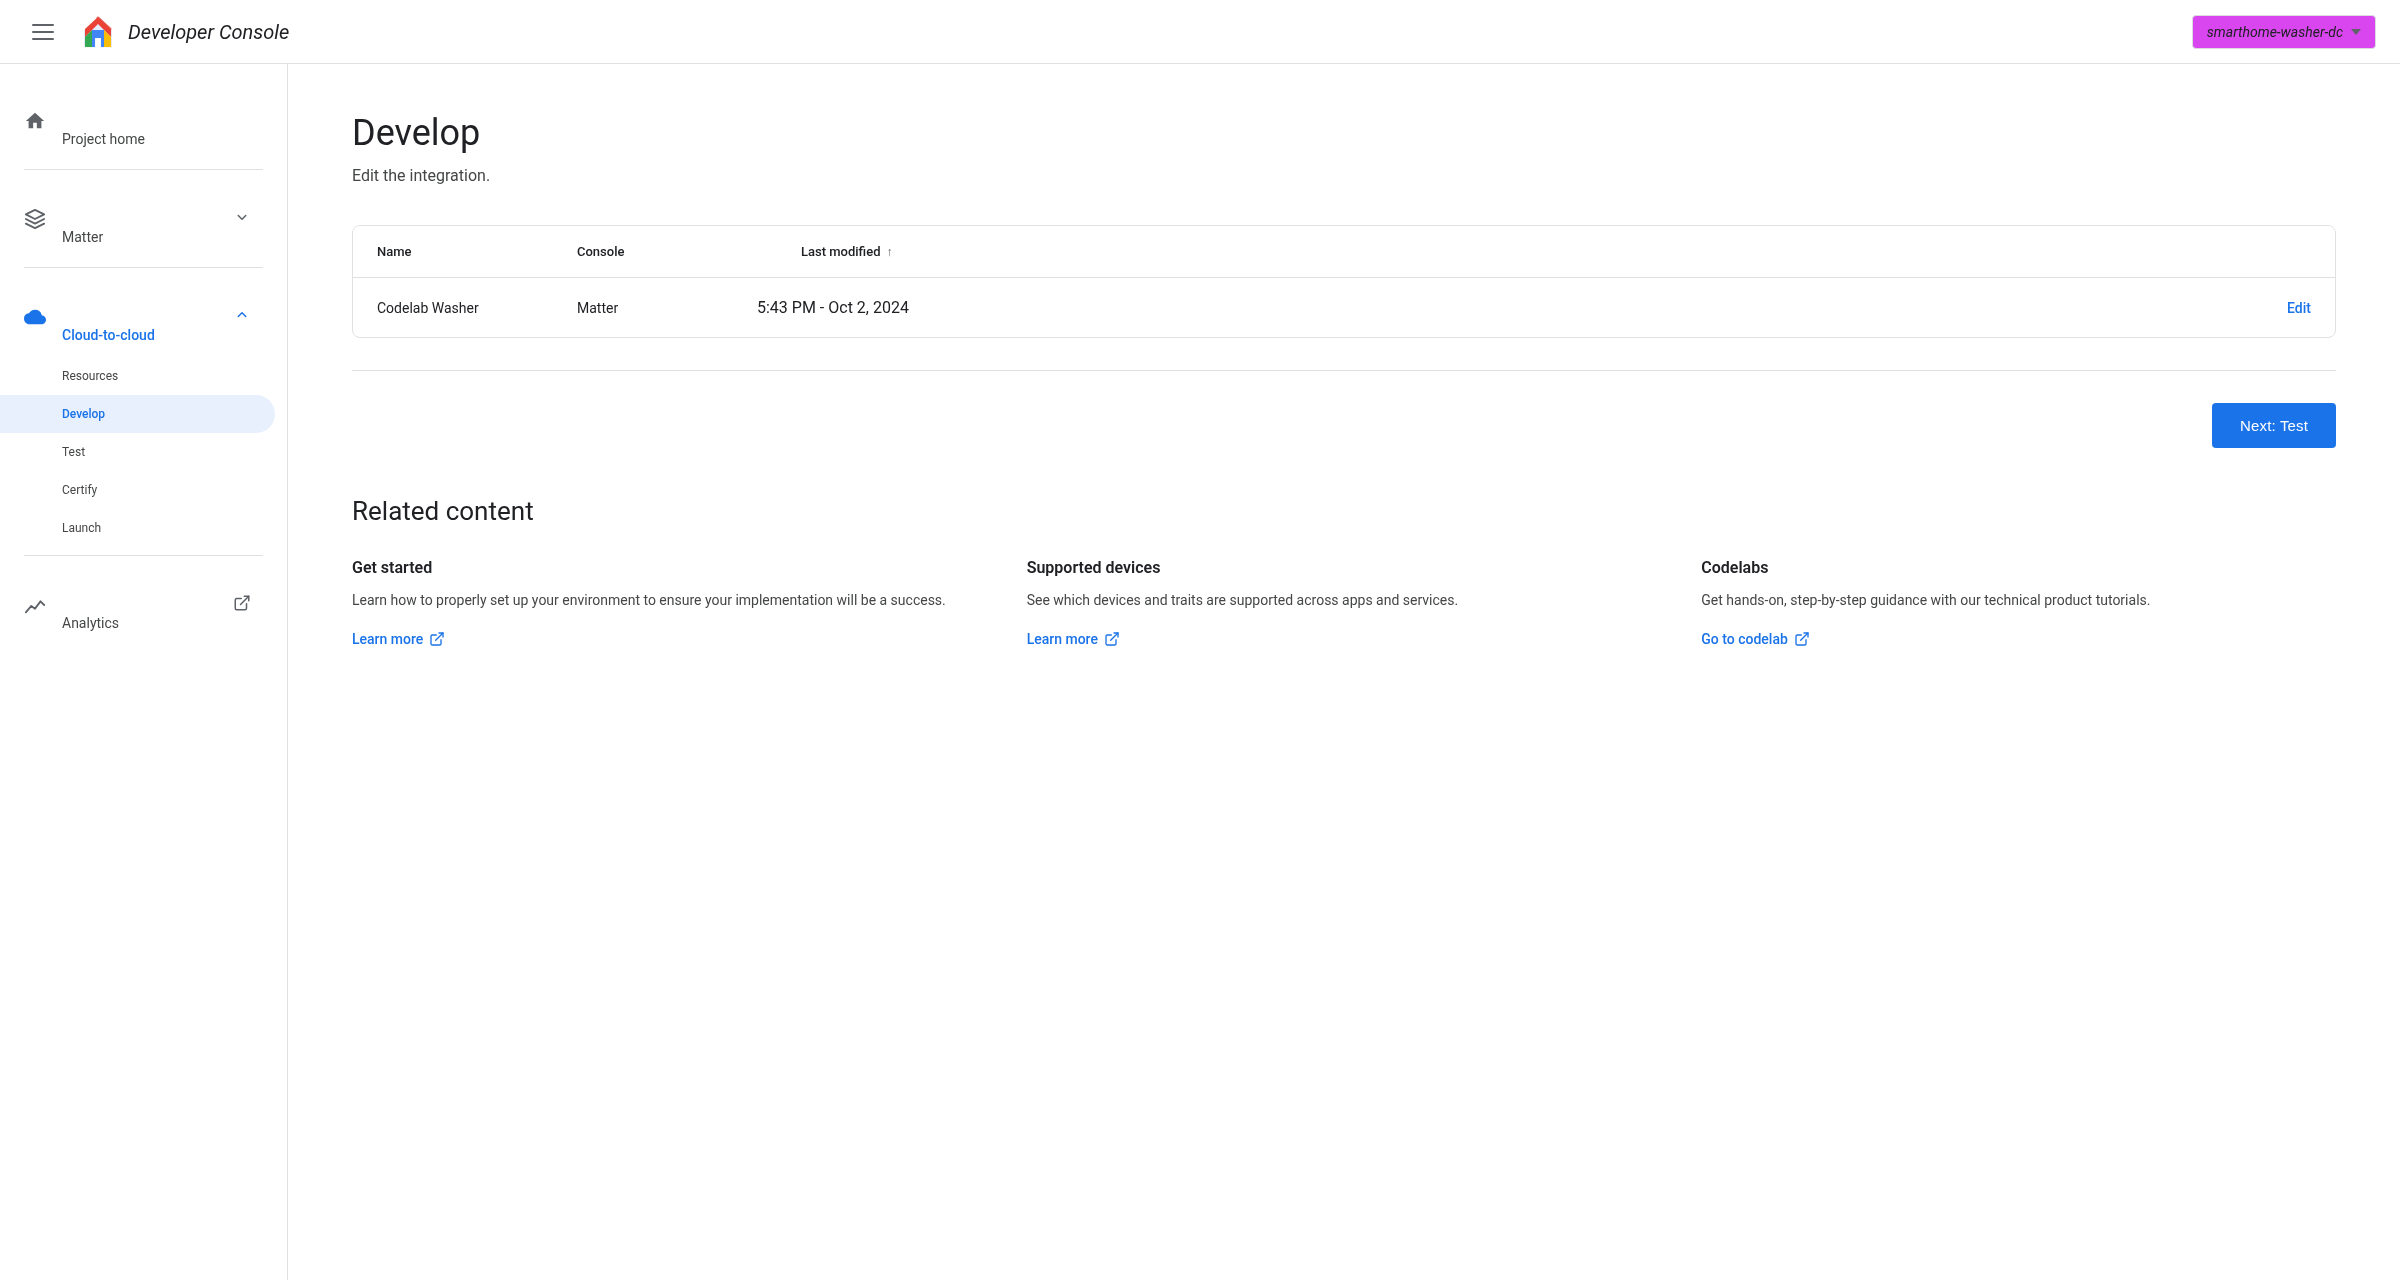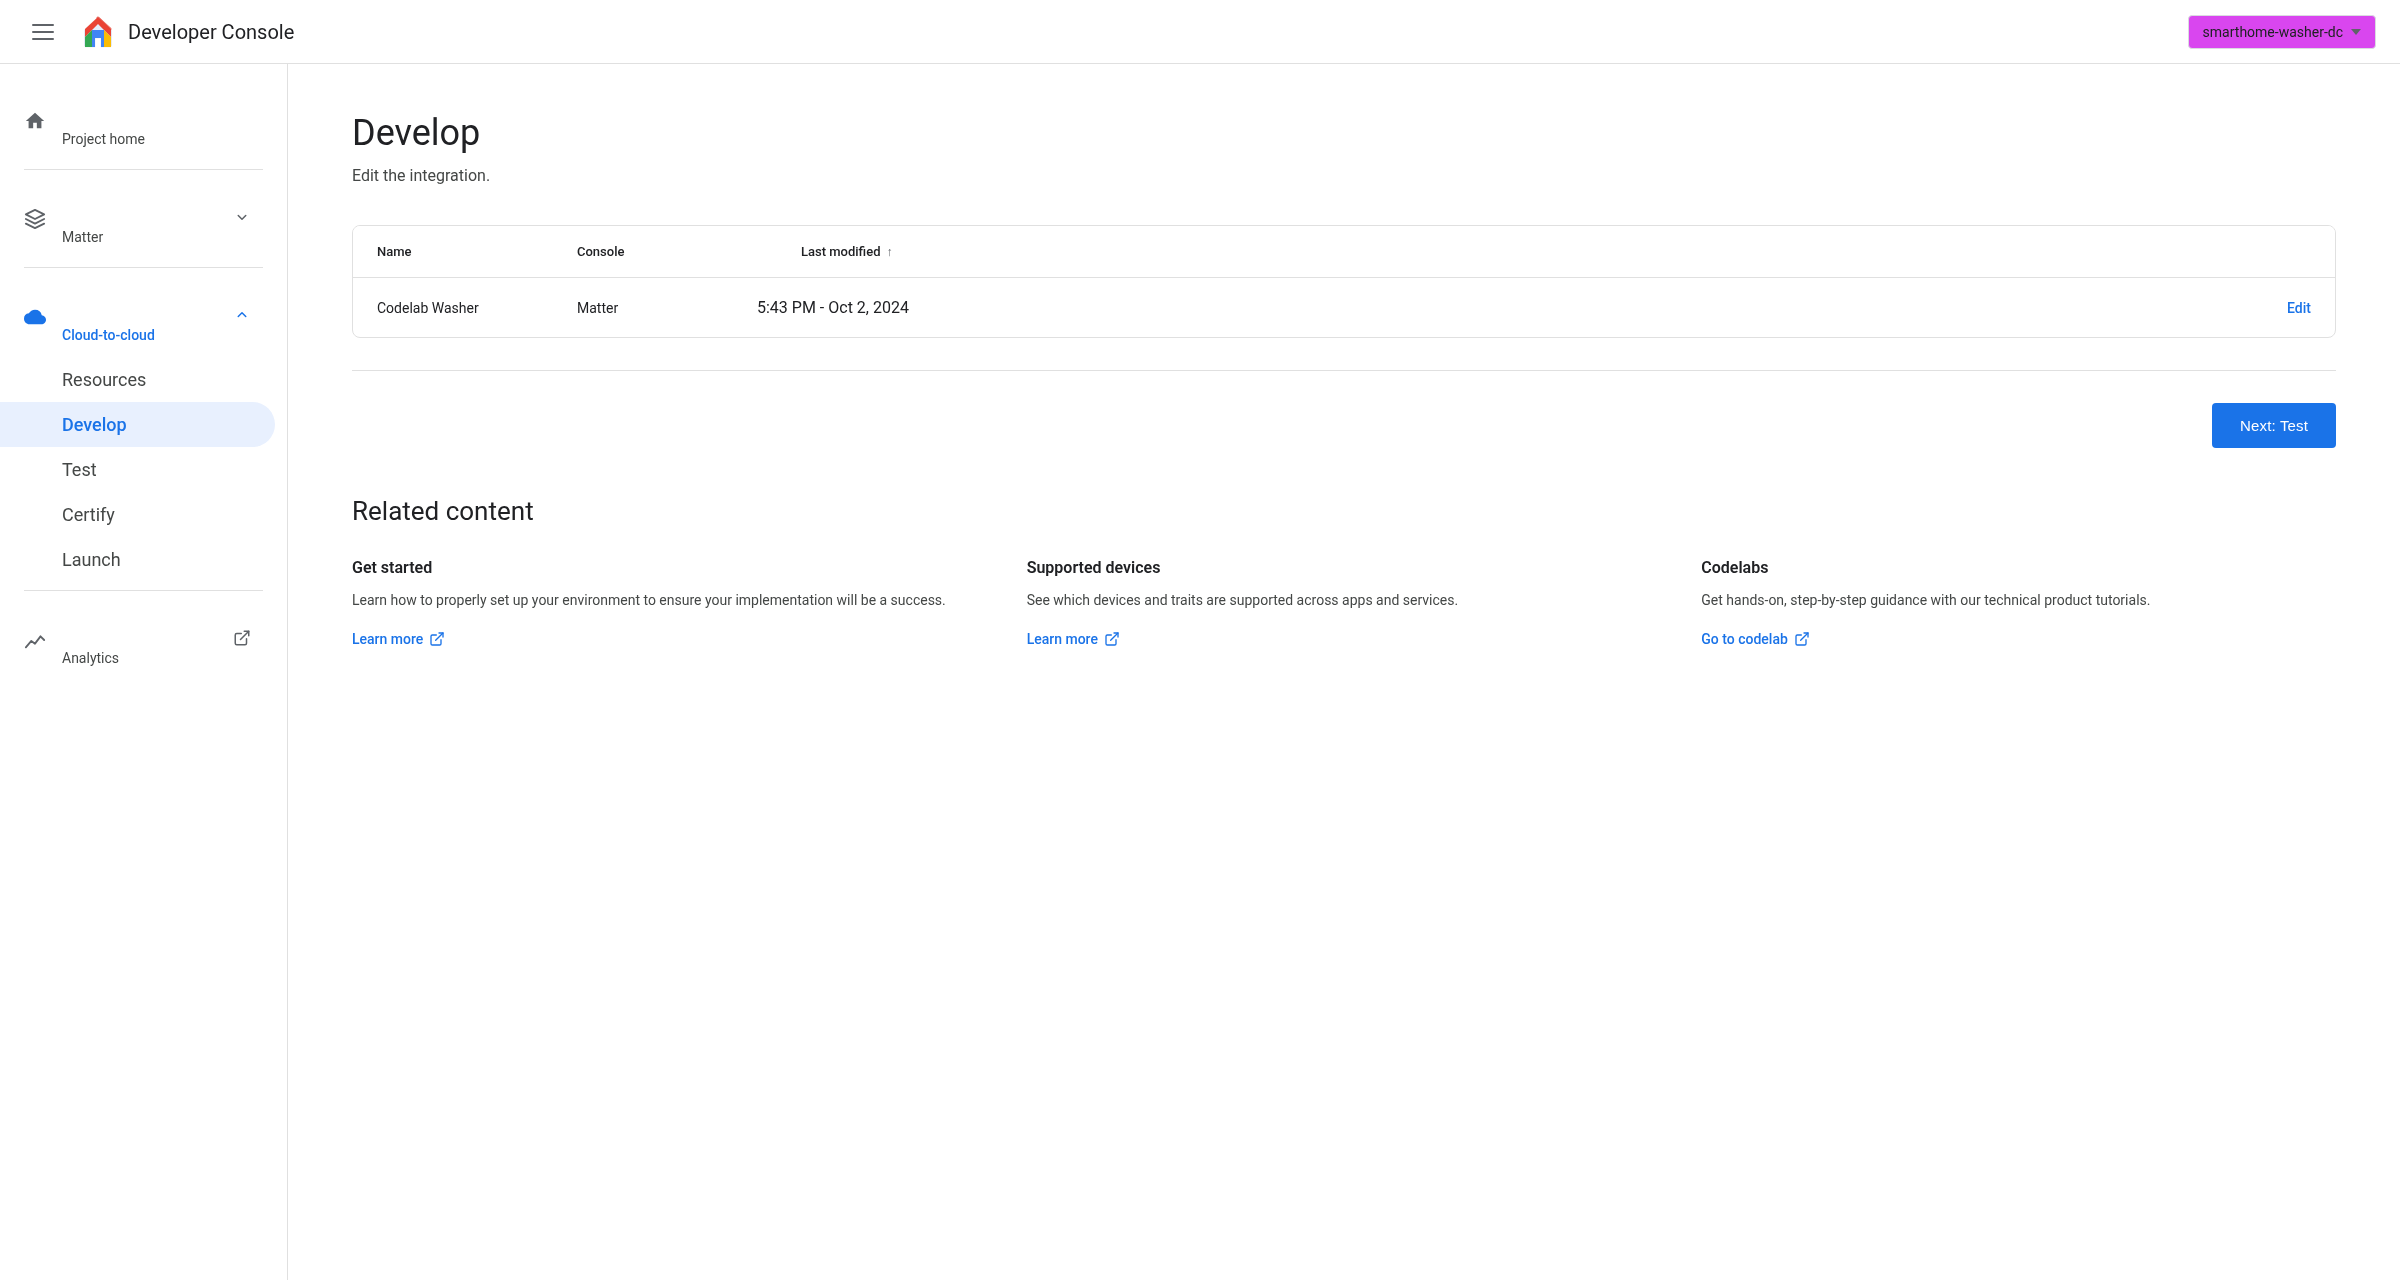--- a/index.html
+++ b/index.html
@@ -18,20 +18,21 @@
       display: flex;
       align-items: center;
       justify-content: space-between;
       background: #fff;
       border-bottom: 1px solid #e0e0e0;
       height: 64px;
       padding: 0 24px;
       position: fixed;
       top: 0; left: 0; right: 0;
       z-index: 100;
+      font-style: italic;
     }
     .topbar-left {
       display: flex;
       align-items: center;
       gap: 16px;
     }
     .hamburger-icon {
       cursor: pointer;
       display: flex;
       flex-direction: column;
@@ -141,21 +142,21 @@
       color: #5f6368;
     }
     .sidebar-children {
       padding-left: 0;
     }
     .sidebar-child-item {
       display: flex;
       align-items: center;
       padding: 12px 24px 12px 62px;
       cursor: pointer;
-      font-size: 18px;
+      font-size: 12px;
       color: #444746;
       border-radius: 0 24px 24px 0;
       margin-right: 12px;
     }
     .sidebar-child-item.active {
       background: #e8f0fe;
       color: #1a73e8;
       font-weight: 500;
     }
     .sidebar-analytics {

